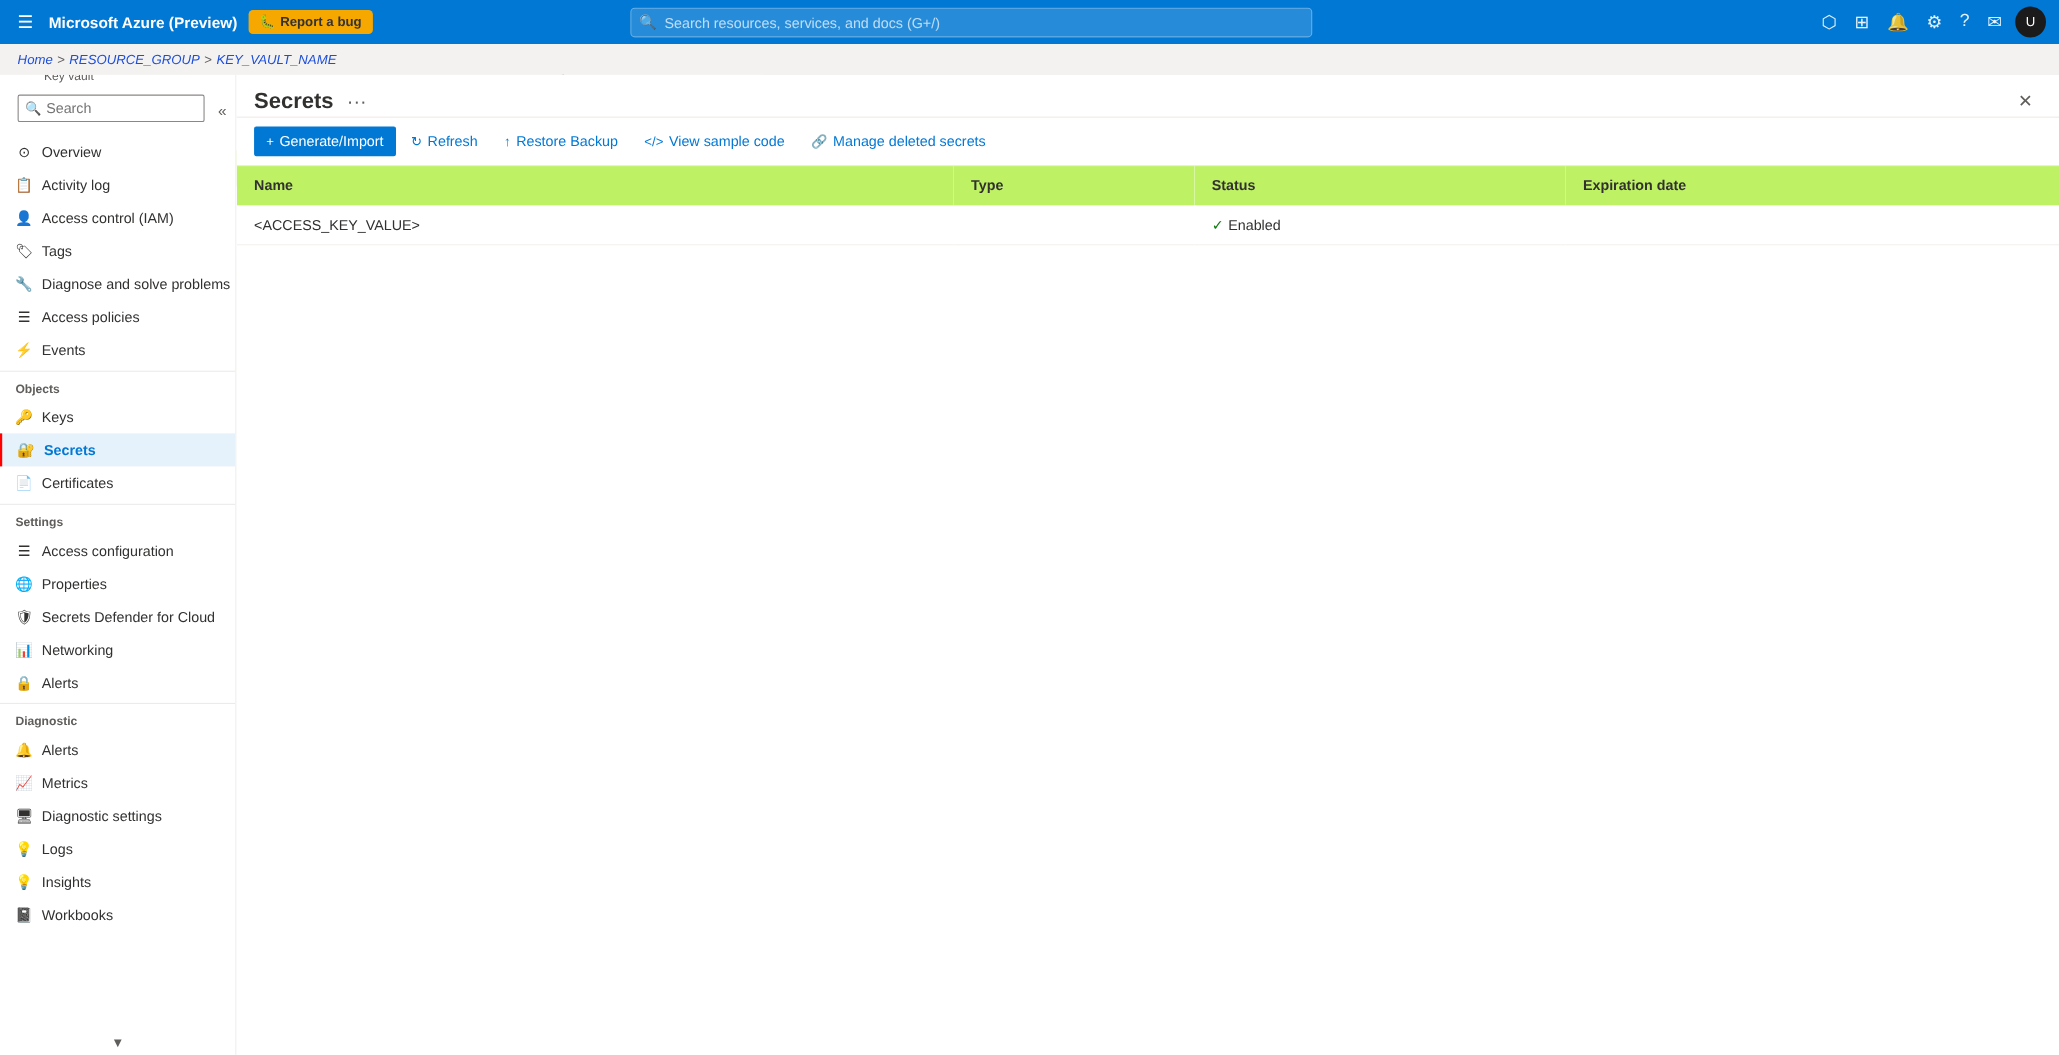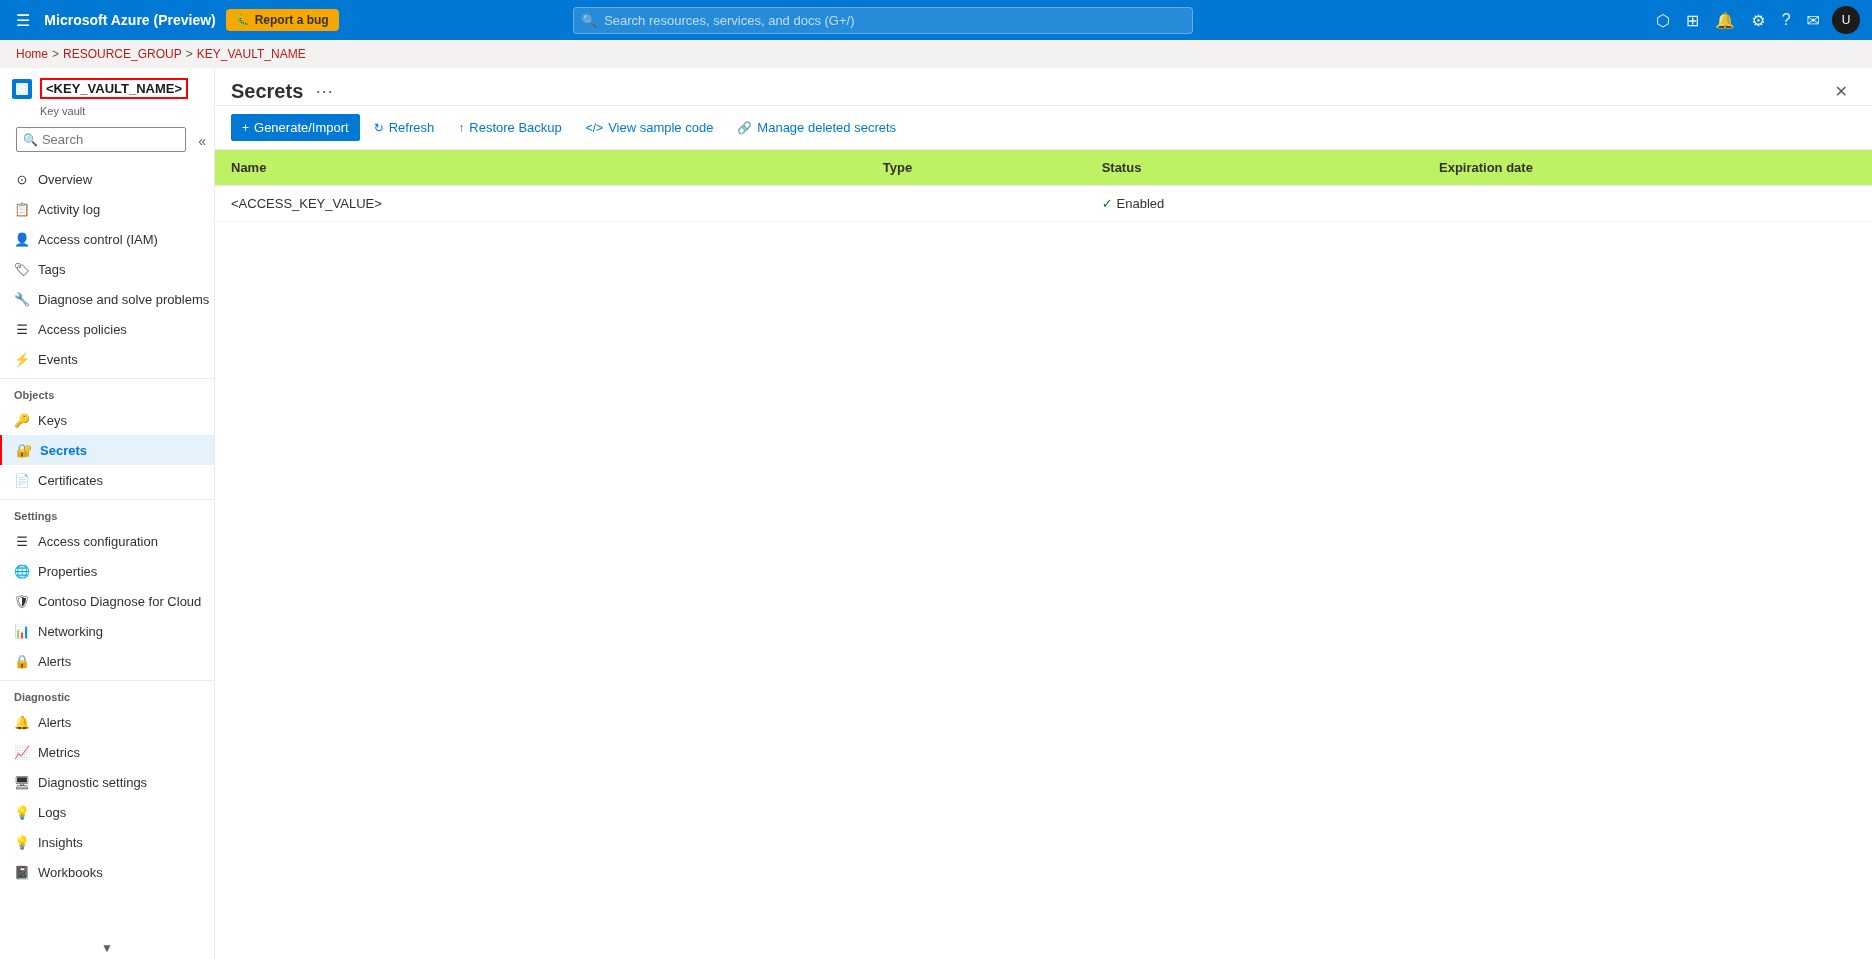--- a/index.html
+++ b/index.html
@@ -24,21 +24,21 @@
     .search-bar-icon { position: absolute; left: 8px; top: 50%; transform: translateY(-50%); color: rgba(255,255,255,0.7); font-size: 13px; }
     .top-bar-right { display: flex; align-items: center; gap: 8px; margin-left: auto; }
     .top-bar-icon { color: white; font-size: 16px; cursor: pointer; padding: 4px; opacity: 0.9; }
     .avatar { width: 28px; height: 28px; border-radius: 50%; background: #1b1b1b; display: flex; align-items: center; justify-content: center; color: white; font-size: 12px; cursor: pointer; }
 
     
     .breadcrumb-bar {
       position: fixed; top: 40px; left: 0; right: 0; background: #f3f2f1; padding: 4px 16px; font-size: 12px; color: #0078d4; display: flex; align-items: center; gap: 4px; z-index: 99; height: 28px;
     }
     .breadcrumb-bar span { color: #605e5c; }
-    .breadcrumb-bar a { color: #b91c1c; text-decoration: none; cursor: pointer; }
+    .breadcrumb-bar a { color: #1d4ed8; text-decoration: none; cursor: pointer; font-style: italic; }
 
     
     .main-layout {
       display: flex; position: fixed; top: 68px; left: 0; right: 0; bottom: 0;
     }
 
     
     .sidebar {
       width: 215px; background: white; border-right: 1px solid #edebe9; display: flex; flex-direction: column; overflow: hidden; flex-shrink: 0;
     }
@@ -138,30 +138,20 @@
   <span>&gt;</span>
   <a>RESOURCE_GROUP</a>
   <span>&gt;</span>
   <a>KEY_VAULT_NAME</a>
 </div>
 
 <div class="main-layout">
 
   <div class="sidebar">
 
-    <div class="sidebar-header">
-      <div class="key-vault-icon">
-        <svg width="14" height="14" viewBox="0 0 14 14" fill="none">
-          <rect x="1" y="1" width="12" height="12" rx="1" fill="white" opacity="0.9"></rect>
-          <circle cx="7" cy="6" r="2.5" stroke="white" stroke-width="1.2" fill="none"></circle>
-          <rect x="5.5" y="8" width="3" height="3" rx="0.5" fill="white" opacity="0.7"></rect>
-        </svg>
-      </div>
-      <span class="key-vault-name">&lt;KEY_VAULT_NAME&gt;</span>
-    </div>
     <div class="key-vault-sub">Key vault</div>
 
     <div style="display:flex; align-items:center; padding: 0 8px 6px; gap:4px;">
       <div class="sidebar-search" style="flex:1;">
         <span class="sidebar-search-icon">🔍</span>
         <input type="text" placeholder="Search" style="">
       </div>
       <span class="collapse-btn">«</span>
     </div>
 
@@ -213,21 +203,21 @@
       <div class="nav-item">
         <span class="nav-icon">☰</span>
         <span>Access configuration</span>
       </div>
       <div class="nav-item">
         <span class="nav-icon">🌐</span>
         <span>Properties</span>
       </div>
       <div class="nav-item">
         <span class="nav-icon">🛡</span>
-        <span>Contoso Diagnose for Cloud</span>
+        <span>Secrets Defender for Cloud</span>
       </div>
       <div class="nav-item">
         <span class="nav-icon">📊</span>
         <span>Networking</span>
       </div>
       <div class="nav-item">
         <span class="nav-icon">🔒</span>
         <span>Alerts</span>
       </div>
 

